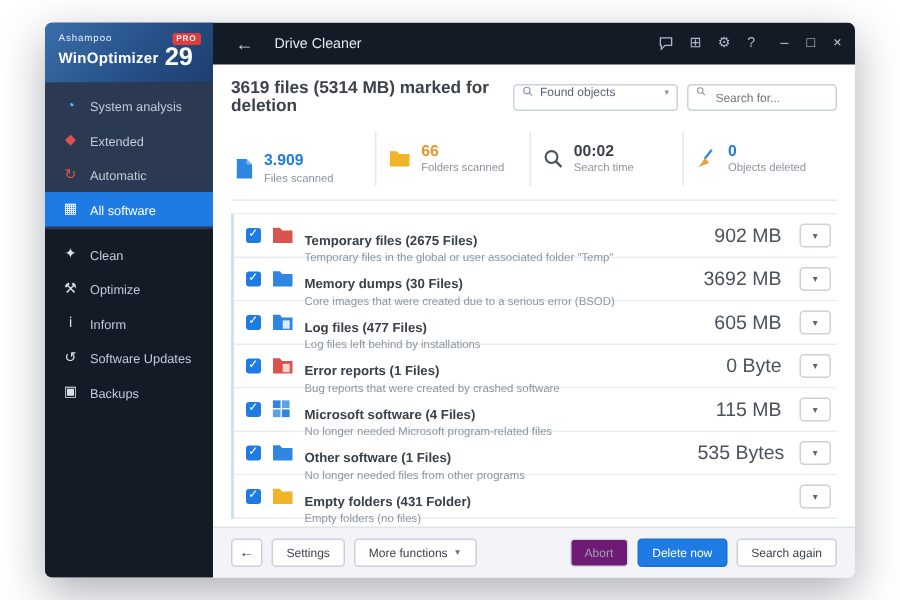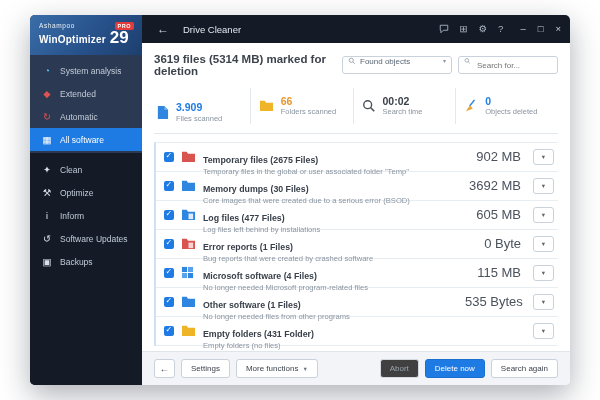--- a/index.html
+++ b/index.html
@@ -68,21 +68,21 @@
   .rdrop{width:21px;height:16px;flex:none;margin-left:5px;border:1px solid #c9d2db;border-radius:3px;
     background:#fff;color:#5a6572;font-size:6.5px;display:flex;align-items:center;justify-content:center;cursor:pointer;}
   
   .footer{margin-top:auto;height:34px;flex:none;background:#f2f4f7;border-top:1px solid #e0e5ea;
     display:flex;align-items:center;padding:0 12px;gap:6px;}
   .btn{height:19px;border:1px solid #c9d2db;background:#fff;border-radius:3px;font-size:8px;
     color:#3c434d;padding:0 9px;display:flex;align-items:center;gap:4px;cursor:pointer;
     font-family:"Liberation Sans",sans-serif;}
   .btn .chev{font-size:5.5px;color:#6a7480;}
   .btn-back{width:21px;padding:0;justify-content:center;font-size:10px;}
-  .btn-abort{margin-left:auto;background:#404040;color:#9aa3ad;border-color:#d5dae0;cursor:default;}
+  .btn-abort{margin-left:auto;background:#701a75;color:#9aa3ad;border-color:#d5dae0;cursor:default;}
   .btn-delete{background:#1f7be4;border-color:#1a6fd0;color:#fff;}
 </style>
 </head>
 <body>
 
 <div class="window">
 
   <aside class="sidebar">
     <div class="brand">
       <div class="brand-company">Ashampoo</div>

